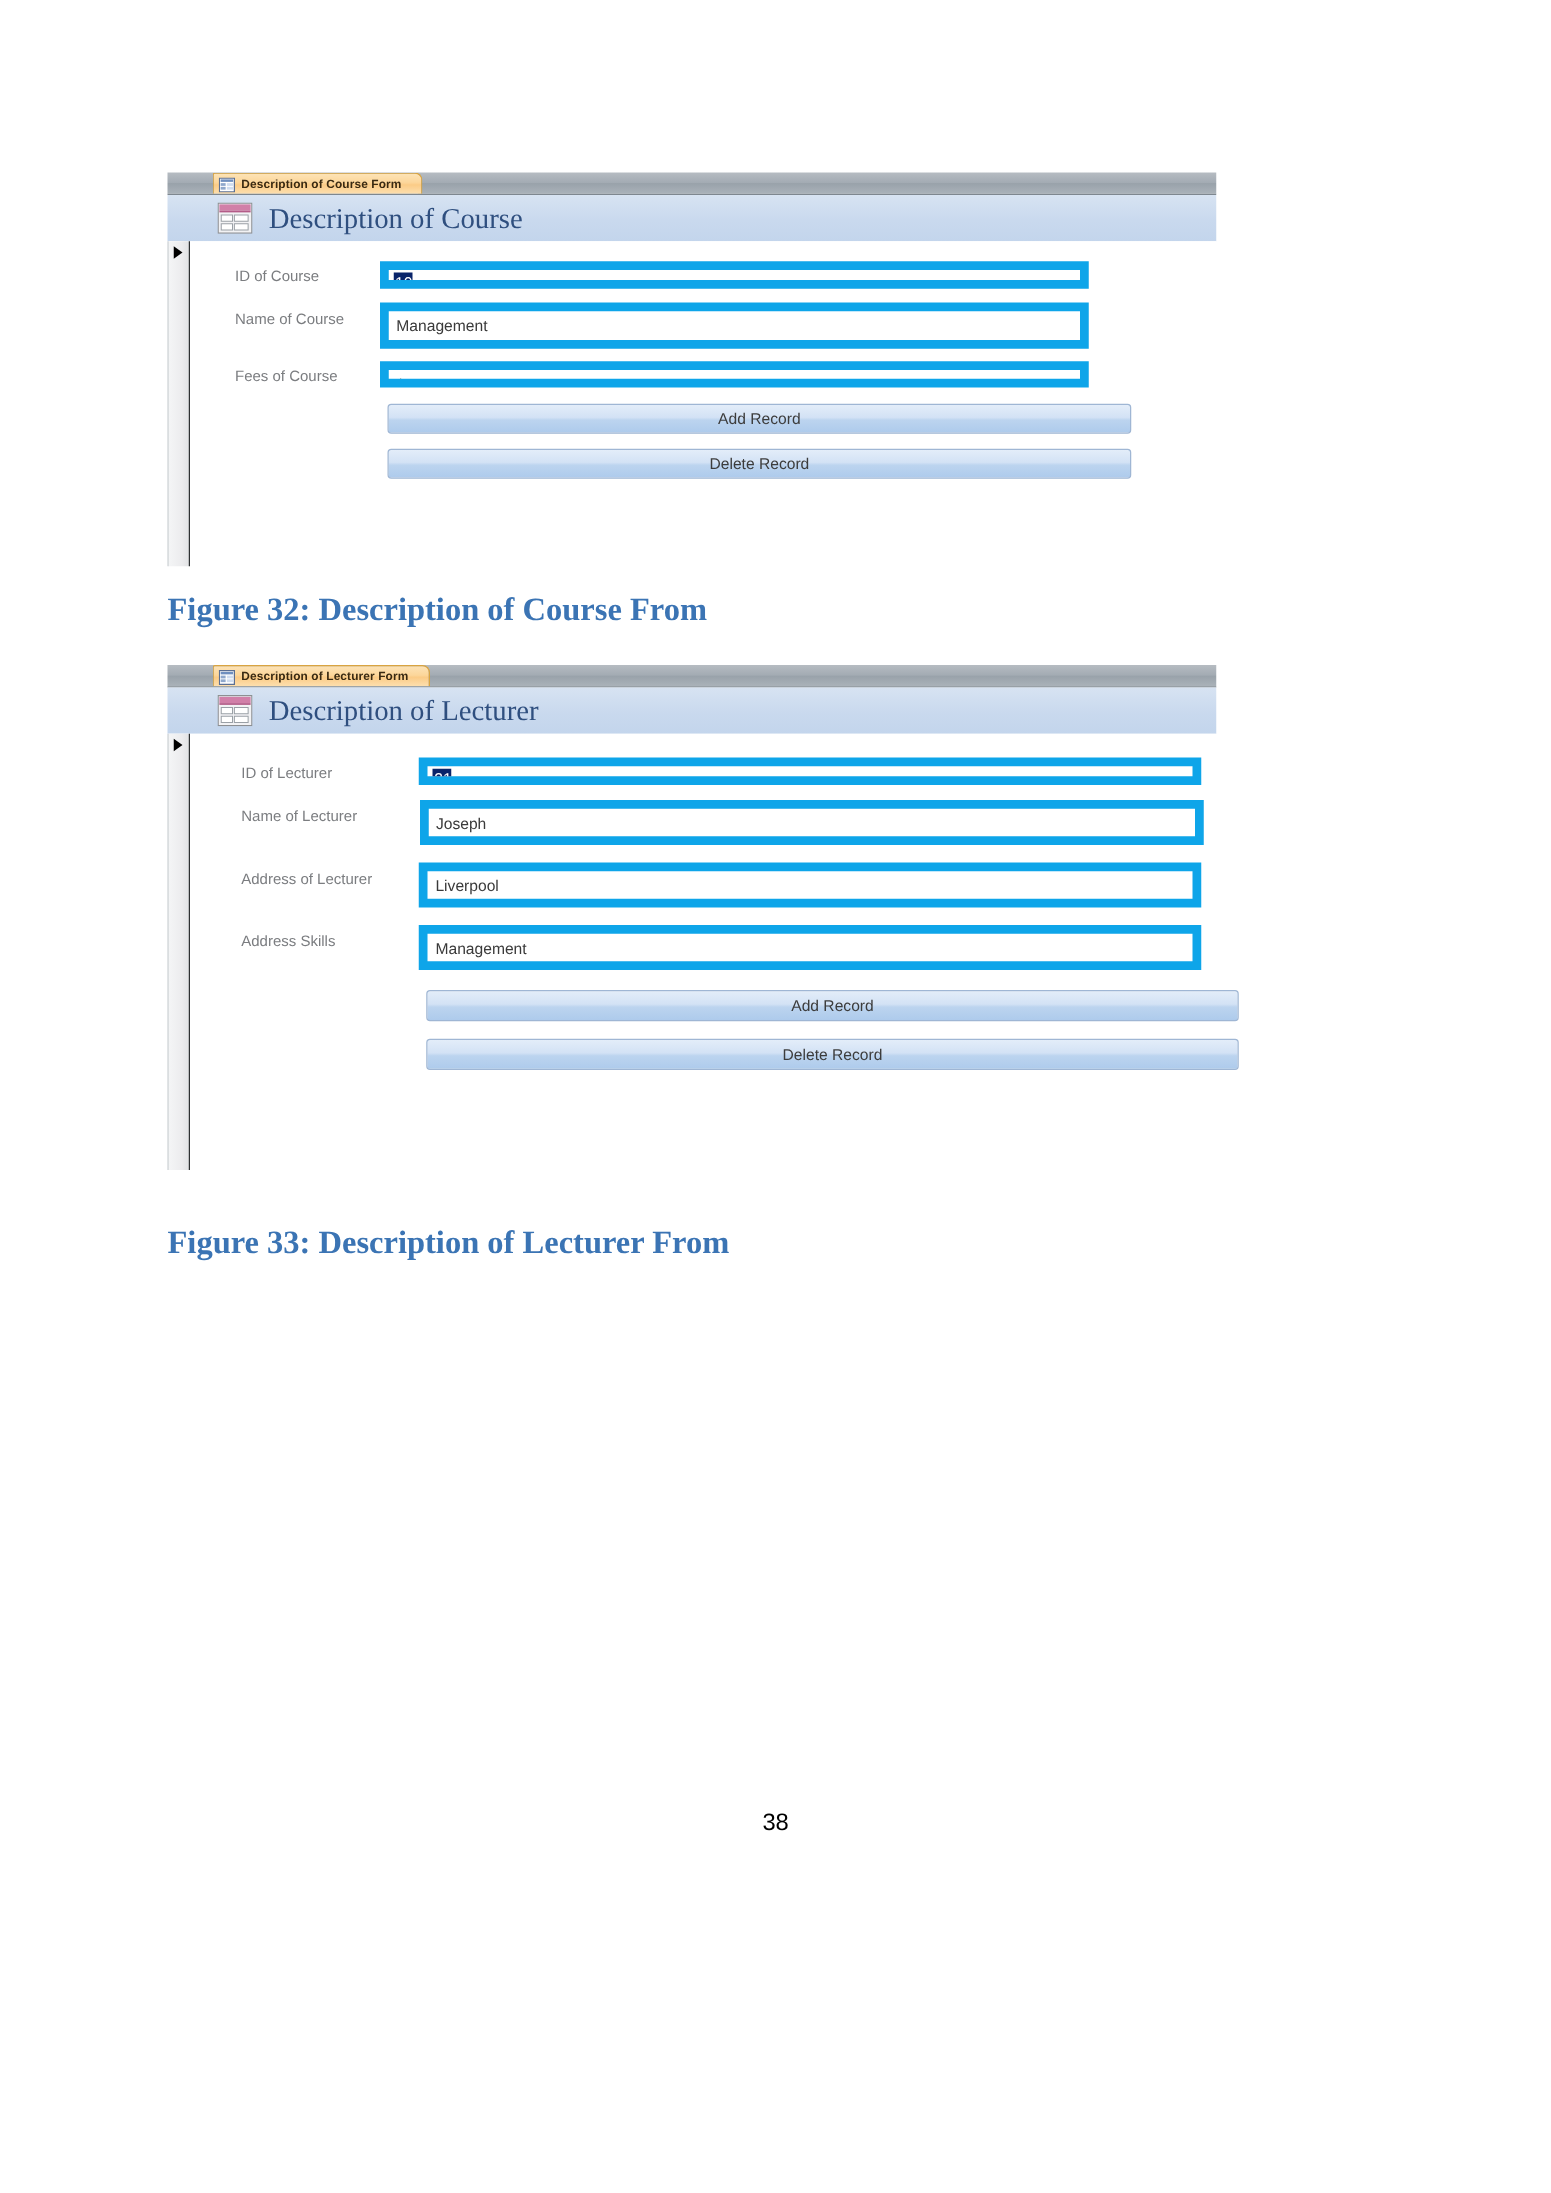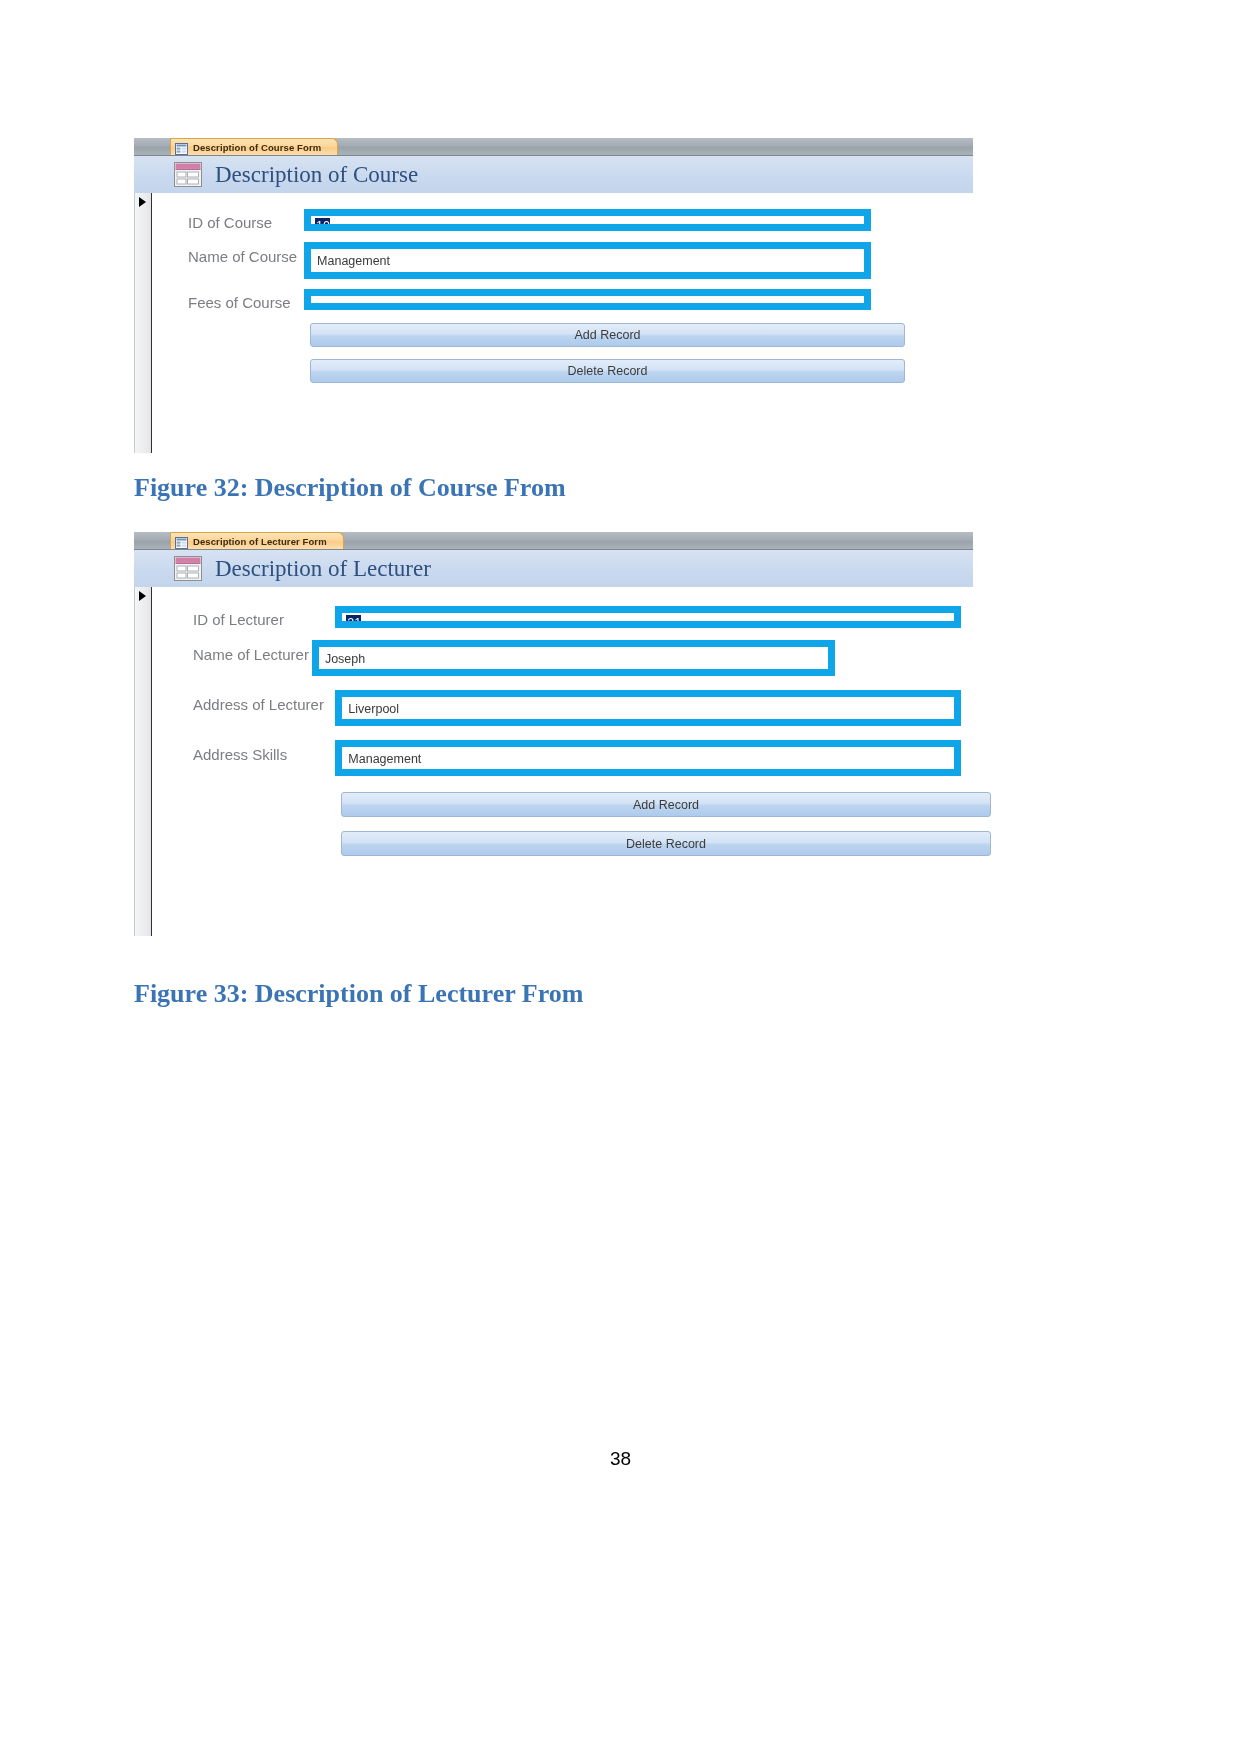--- a/index.html
+++ b/index.html
@@ -122,21 +122,21 @@
     top: 0;
     bottom: 0;
   }
 
   .field-row {
     position: absolute;
     display: flex;
     align-items: flex-start;
   }
   .field-label {
-    font-size: 15px;
+    font-size: 12px;
     color: #7b7d80;
     white-space: nowrap;
     text-align: left;
     line-height: 1;
   }
   .field-input {
     box-sizing: border-box;
     border: 7px solid #0ea5e9;
     background: #ffffff;
     font-size: 12.5px;
@@ -299,21 +299,21 @@
       <span class="record-arrow"></span>
     </div>
 
     <div class="fields">
 
       <div class="field-row" style="left:0; top:19px; width:810px;">
         <span class="field-label" style="width:145px; margin-left:42px; margin-top:6px;">ID of Lecturer</span>
         <span class="field-input selected-text" style="width:650px; height:22px; margin-left:3px;"><span class="sel">21</span></span>
       </div>
 
-      <div class="field-row" style="left:0; top:53px; width:684px;">
+      <div class="field-row" style="left:0; top:53px; width:812px;">
         <span class="field-label" style="width:145px; margin-left:42px; margin-top:7px;">Name of Lecturer</span>
         <span class="field-input" style="width:650px; height:36px; margin-left:3px;">Joseph</span>
       </div>
 
       <div class="field-row" style="left:0; top:103px; width:810px;">
         <span class="field-label" style="width:145px; margin-left:42px; margin-top:7px;">Address of Lecturer</span>
         <span class="field-input" style="width:650px; height:36px; margin-left:3px;">Liverpool</span>
       </div>
 
       <div class="field-row" style="left:0; top:153px; width:810px;">

